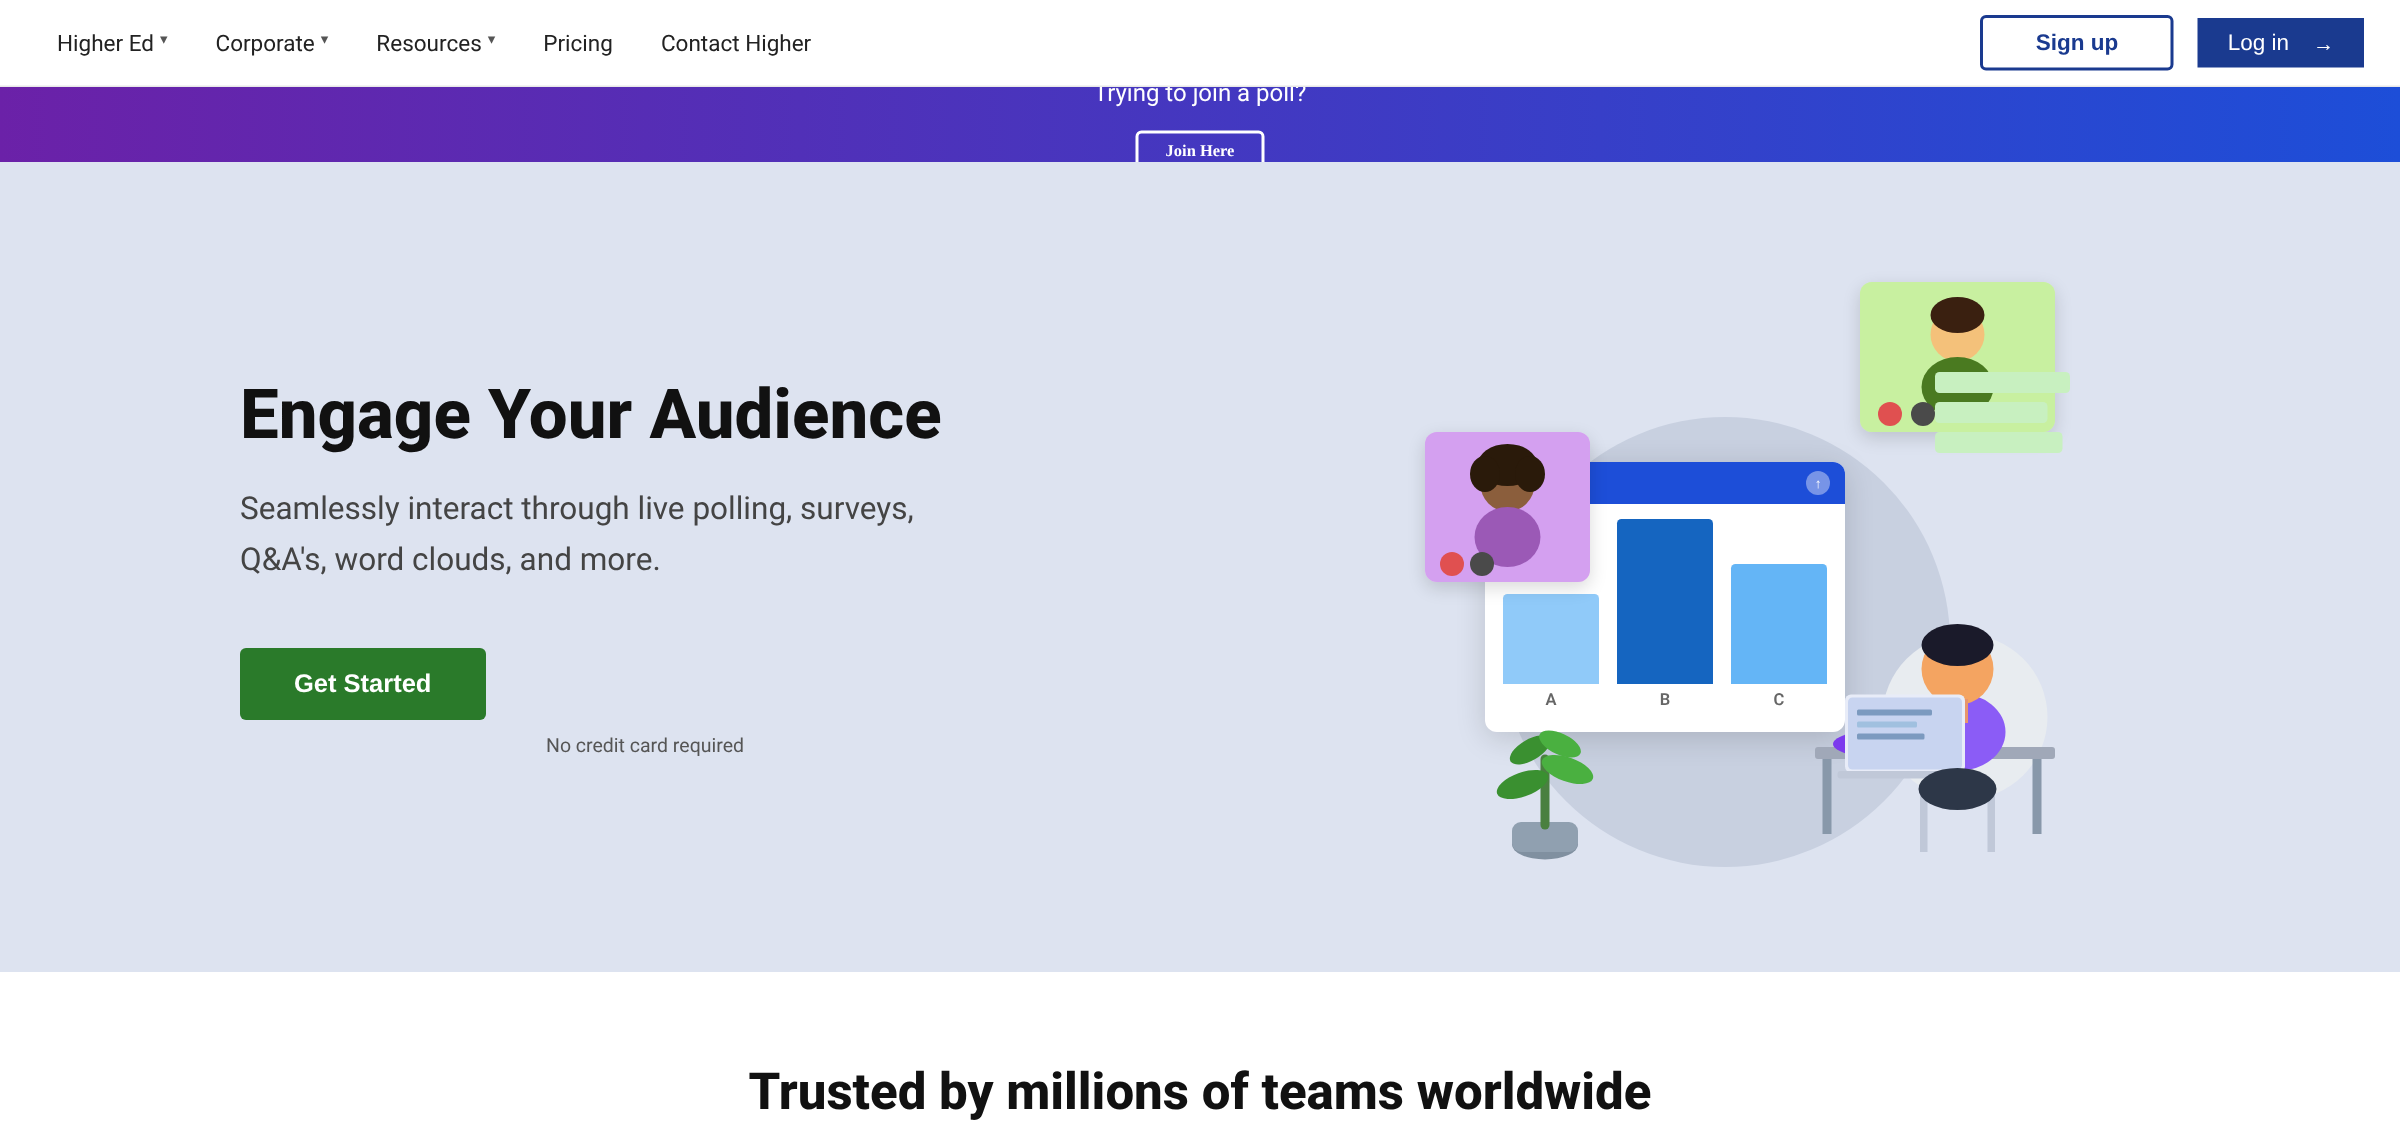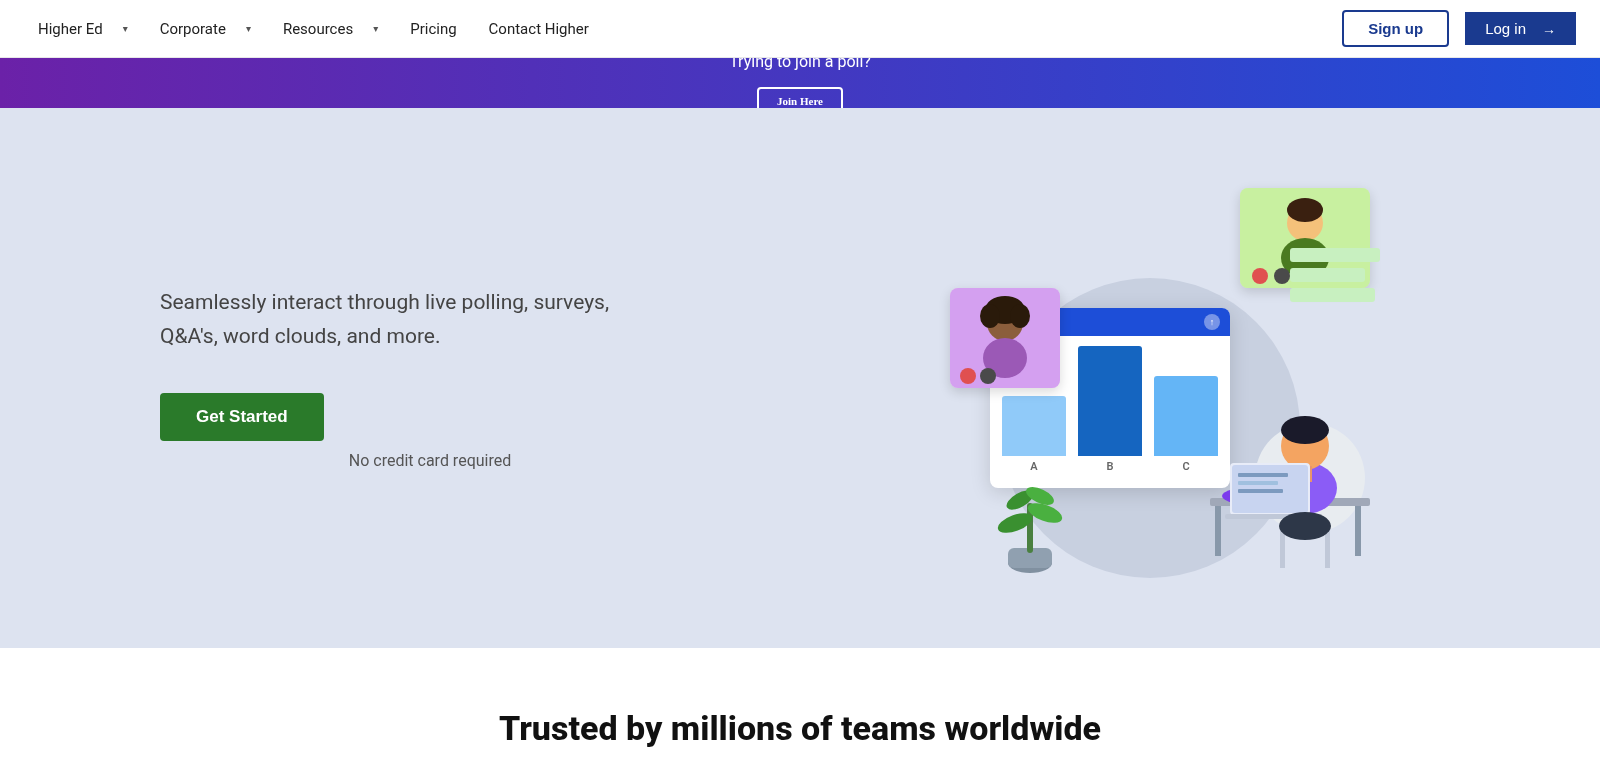--- a/index.html
+++ b/index.html
@@ -33,35 +33,34 @@
       color: #1a1a2e;
     }
     .navbar-nav {
       display: flex;
       align-items: center;
       gap: 4px;
       flex: 1;
     }
     .nav-item {
       display: flex;
-      align-items: center;
-      gap: 20px;
+      gap: 4px;
       padding: 8px 14px;
       font-size: 15px;
       color: #222;
       cursor: pointer;
       border-radius: 4px;
       white-space: nowrap;
     }
     .nav-chevron {
       font-size: 10px;
       color: #555;
     }
     .btn-signup {
-      padding: 8px 24px;
+      padding: 8px 35px;
       background: #fff;
       color: #1a3a8f;
       border: 2px solid #1a3a8f;
       border-radius: 4px;
       font-size: 15px;
       font-weight: 600;
       cursor: pointer;
       margin-right: 8px;
     }
     .btn-login {
@@ -139,21 +138,21 @@
       background: #2a7a2a;
       color: #fff;
       border: none;
       border-radius: 4px;
       font-size: 17px;
       font-weight: 700;
       cursor: pointer;
       margin-bottom: 10px;
     }
     .hero-no-cc {
-      font-size: 16px;
+      font-size: 13px;
       color: #555;
       text-align: center;
     }
     .hero-illustration {
       flex: 1;
       display: flex;
       align-items: center;
       justify-content: center;
       position: relative;
       height: 500px;
@@ -296,20 +295,21 @@
   </div>
 </nav>
 
 <div class="banner">
   <span class="banner-text">Trying to join a poll?</span>
   <button class="btn-join">Join Here</button>
 </div>
 
 <section class="hero">
   <div class="hero-content">
+    <h1 class="hero-title">Engage Your Audience</h1>
     <p class="hero-subtitle">Seamlessly interact through live polling, surveys, Q&amp;A's, word clouds, and more.</p>
     <div>
       <button class="btn-get-started">Get Started</button>
       <p class="hero-no-cc">No credit card required</p>
     </div>
   </div>
 
   <div class="hero-illustration">
     <div class="illustration-container">
 

